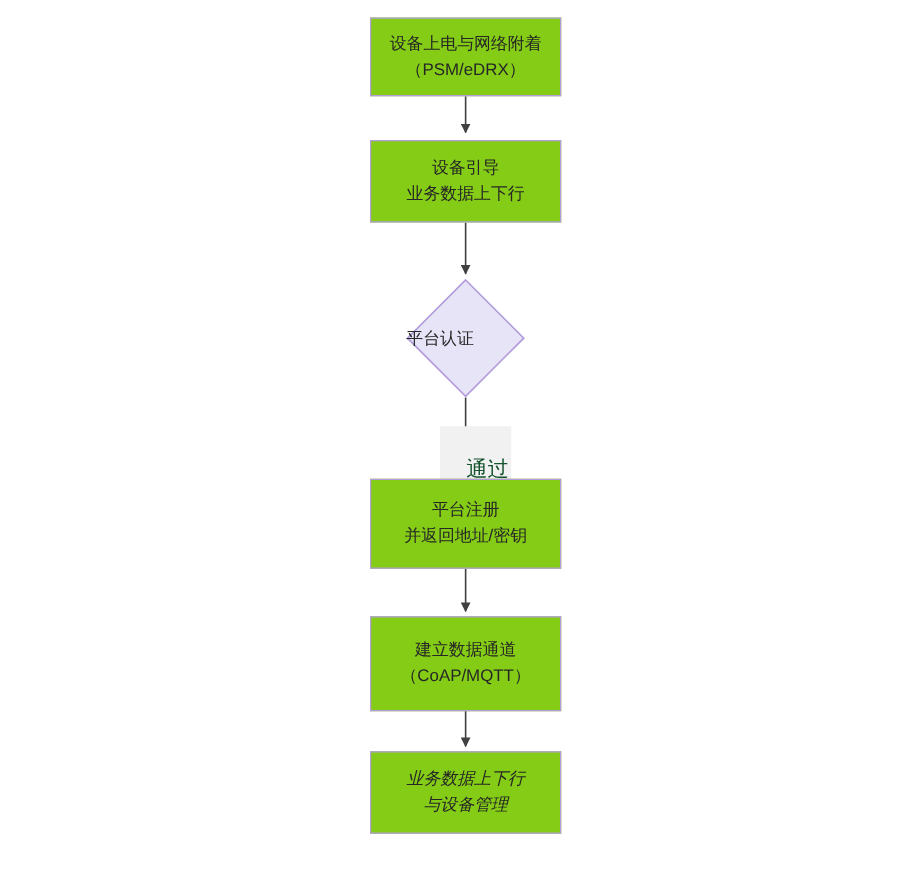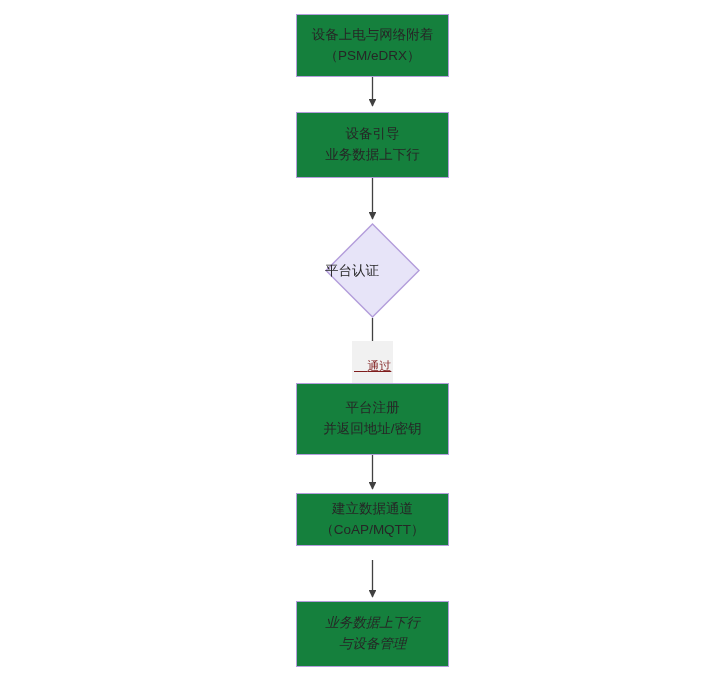--- a/index.html
+++ b/index.html
@@ -27,21 +27,21 @@
     height: 700px;
     pointer-events: none;
   }
   .node {
     position: absolute;
     box-sizing: border-box;
     display: flex;
     flex-direction: column;
     align-items: center;
     justify-content: center;
-    background: #15803d;
+    background: #84cc16;
     border: 1.4px solid #b39ddb;
     color: #262626;
     font-size: 13.5px;
     line-height: 1.55;
     text-align: center;
     white-space: pre;
   }
   .node .line {
     display: block;
   }
@@ -62,27 +62,26 @@
     position: relative;
     z-index: 2;
     font-size: 13.5px;
     color: #262626;
     text-align: center;
     white-space: pre;
   }
   .edge-label {
     position: absolute;
     background: #f1f1f1;
-    color: #7f1d1d;
-    font-size: 12px;
+    color: #14532d;
+    font-size: 17px;
     line-height: 1.35;
     padding: 1px 2px;
     white-space: pre;
     text-align: center;
-    text-decoration: underline;
   }
 </style>
 </head>
 <body>
 
 <div id="flow-canvas">
 
   <svg id="flow-svg" viewBox="0 0 726 700" xmlns="http://www.w3.org/2000/svg">
     <defs>
       <marker id="arrowhead" viewBox="0 0 10 10" refX="9" refY="5" markerWidth="6" markerHeight="6" orient="auto-start-reverse">
@@ -120,21 +119,21 @@
 
   <div class="edge-label" style="left:352px; top:341px;">
     <span>通过</span>
   </div>
 
   <div class="node" style="left:296px; top:383px; width:153px; height:72px;">
     <span class="line">平台注册</span>
     <span class="line">并返回地址/密钥</span>
   </div>
 
-  <div class="node" style="left:296px; top:493px; width:153px; height:53px;">
+  <div class="node" style="left:296px; top:493px; width:153px; height:76px;">
     <span class="line">建立数据通道</span>
     <span class="line">（CoAP/MQTT）</span>
   </div>
 
   <div class="node" style="left:296px; top:601px; width:153px; height:66px;font-style:italic;">
     <span class="line">业务数据上下行</span>
     <span class="line">与设备管理</span>
   </div>
 
 </div>

